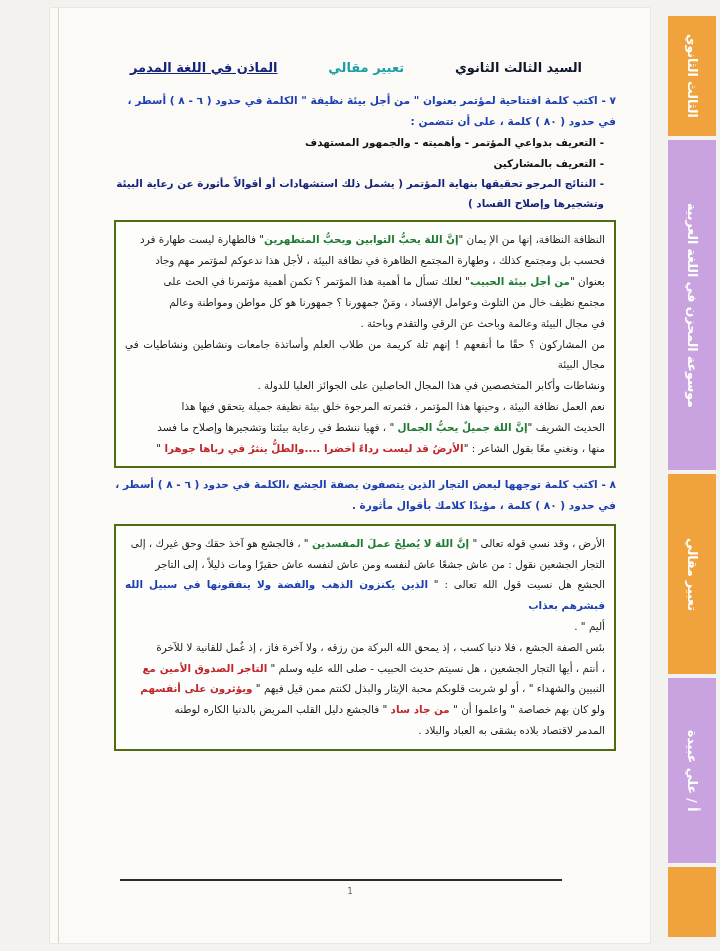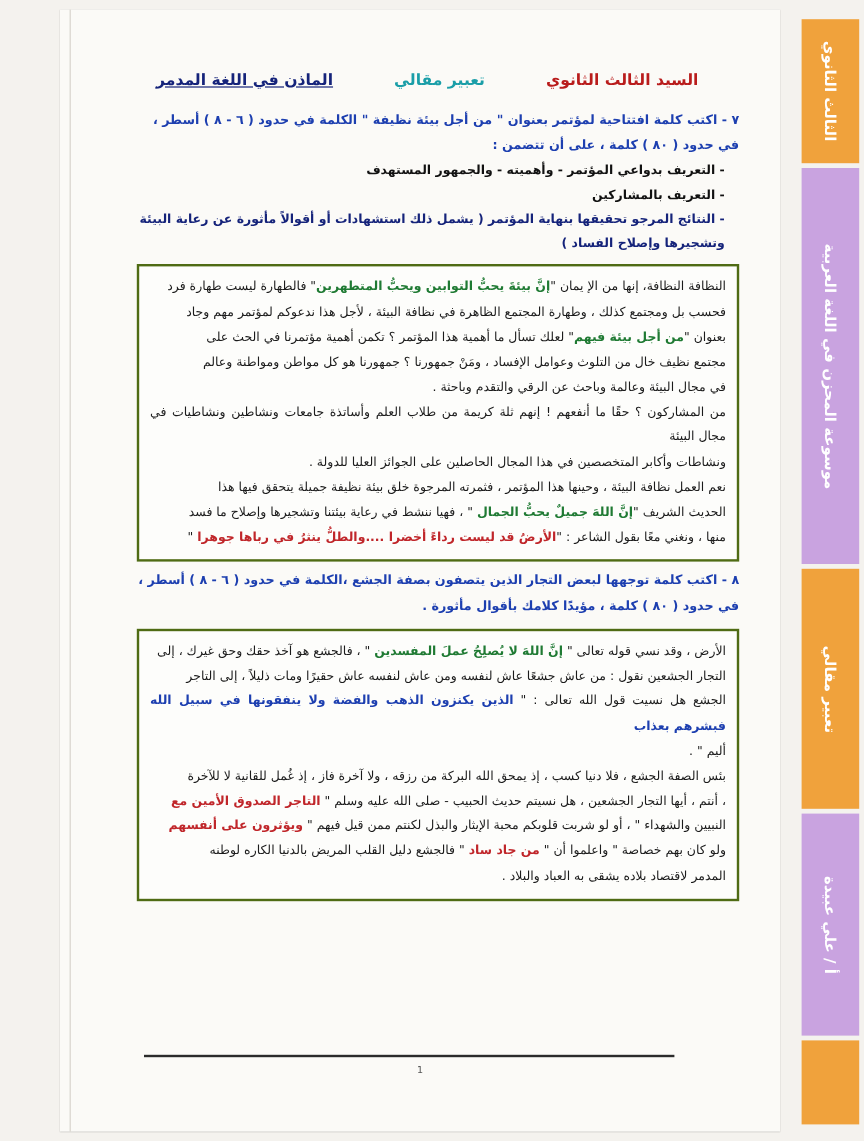--- a/index.html
+++ b/index.html
@@ -74,21 +74,21 @@
   
   .hdr {
     position:absolute;
     top: 46px; left: 20px; right: 20px;
     height: 26px;
     display:flex; align-items:center;
     direction: rtl;
     font-size: 13px;
     font-weight:bold;
   }
-  .hdr .h-right { color:#b91c1c; margin-right: 48px; }
+  .hdr .h-right { color:#0f172a; margin-right: 48px; }
   .hdr .h-mid   { color:#1a9ea8; margin: 0 auto; }
   .hdr .h-left  { color:#15237a; margin-left: 60px; text-decoration: underline; }
 
   
   .content {
     position:absolute;
     top: 82px; left: 28px; right: 34px;
     direction: rtl;
     text-align: right;
     font-size: 10.5px;
@@ -161,23 +161,23 @@
 
       <div class="q-head">
         <span>٧ -</span>
         <span>اكتب كلمة افتتاحية لمؤتمر بعنوان " من أجل بيئة نظيفة " الكلمة في حدود ( ٦ - ٨ ) أسطر ، في حدود ( ٨٠ ) كلمة ، على أن تتضمن :</span>
       </div>
       <div class="sub">- التعريف بدواعي المؤتمر - وأهميته - والجمهور المستهدف</div>
       <div class="sub">- التعريف بالمشاركين</div>
       <div class="sub blue">- النتائج المرجو تحقيقها بنهاية المؤتمر ( يشمل ذلك استشهادات أو أقوالاً مأثورة عن رعاية البيئة وتشجيرها وإصلاح الفساد )</div>
 
       <div class="answer">
-        <div>النظافة النظافة، إنها من الإ يمان "<span class="grn">إنَّ بيئةَ يحبُّ التوابين ويحبُّ المتطهرين</span>" فالطهارة ليست طهارة فرد</div>
+        <div>النظافة النظافة، إنها من الإ يمان "<span class="grn">إنَّ اللهَ يحبُّ التوابين ويحبُّ المتطهرين</span>" فالطهارة ليست طهارة فرد</div>
         <div>فحسب بل ومجتمع كذلك ، وطهارة المجتمع الظاهرة في نظافة البيئة ، لأجل هذا ندعوكم لمؤتمر مهم وجاد</div>
-        <div>بعنوان "<span class="grn">من أجل بيئة فيهم</span>" لعلك تسأل ما أهمية هذا المؤتمر ؟ تكمن أهمية مؤتمرنا في الحث على</div>
+        <div>بعنوان "<span class="grn">من أجل بيئة الحبيب</span>" لعلك تسأل ما أهمية هذا المؤتمر ؟ تكمن أهمية مؤتمرنا في الحث على</div>
         <div>مجتمع نظيف خال من التلوث وعوامل الإفساد ، ومَنْ جمهورنا ؟ جمهورنا هو كل مواطن ومواطنة وعالم</div>
         <div>في مجال البيئة وعالمة وباحث عن الرقي والتقدم وباحثة .</div>
         <div>من المشاركون ؟ حقًا ما أنفعهم ! إنهم ثلة كريمة من طلاب العلم وأساتذة جامعات ونشاطين ونشاطيات في مجال البيئة</div>
         <div>ونشاطات وأكابر المتخصصين في هذا المجال الحاصلين على الجوائز العليا للدولة .</div>
         <div>نعم العمل نظافة البيئة ، وحينها هذا المؤتمر ، فثمرته المرجوة خلق بيئة نظيفة جميلة يتحقق فيها هذا</div>
         <div>الحديث الشريف "<span class="grn">إنَّ اللهَ جميلٌ يحبُّ الجمال</span> " ، فهيا ننشط في رعاية بيئتنا وتشجيرها وإصلاح ما فسد</div>
         <div>منها ، ونغني معًا بقول الشاعر : "<span class="red">الأرضُ قد ليست رداءً أخضرا ....والطلُّ ينثرُ في رباها جوهرا</span> "</div>
       </div>
 
       <div class="q-head">

